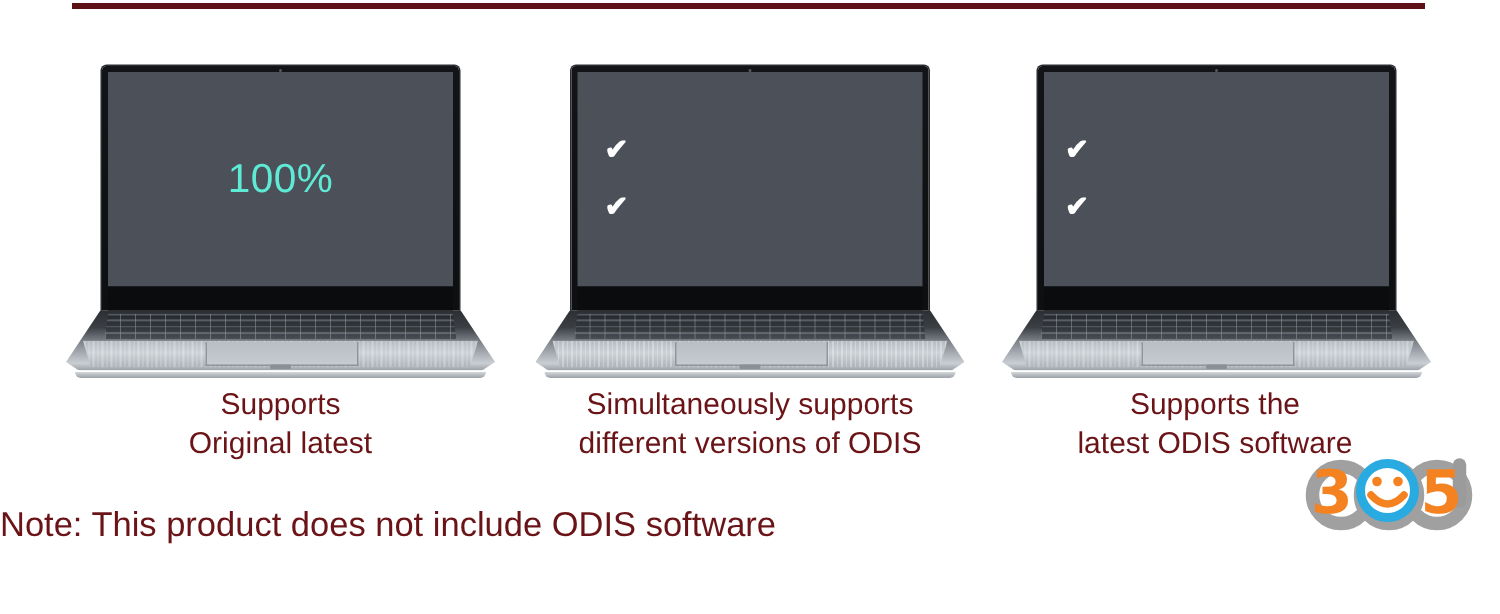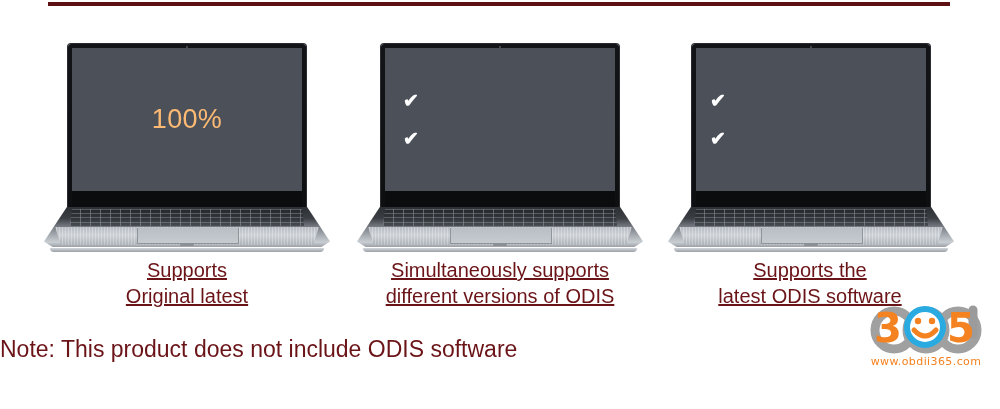--- a/index.html
+++ b/index.html
@@ -84,21 +84,21 @@
     position: absolute;
     left: 4px;
     right: 4px;
     bottom: 0;
     height: 16px;
     background: #0b0c0e;
   }
 
   
   .screen-big {
-    color: #fdba74;
+    color: #5eead4;
     font-size: 27px;
     line-height: 1;
     letter-spacing: .3px;
   }
   .screen-lines {
     width: 100%;
     padding-left: 18px;
     box-sizing: border-box;
   }
   .screen-line {
@@ -206,21 +206,21 @@
     top: 0;
     width: 330px;
     text-align: center;
     color: #6b1418;
     font-size: 20px;
     line-height: 1.28;
   }
   .caption.pos-1 { left: 22px; }
   .caption.pos-2 { left: 335px; }
   .caption.pos-3 { left: 645px; }
-  .caption .ln { display: block; white-space: nowrap; text-decoration: underline; }
+  .caption .ln { display: block; white-space: nowrap; }
 
   
   .note {
     position: absolute;
     left: 0;
     top: 337px;
     width: 916px;
     text-align: left;
     color: #6b1418;
     font-size: 23px;
@@ -364,14 +364,13 @@
       <text x="26" y="42" font-family="DejaVu Sans, sans-serif" font-size="40" font-weight="bold" fill="#f58220" text-anchor="middle">3</text>
 
       <text x="99" y="42" font-family="DejaVu Sans, sans-serif" font-size="40" font-weight="bold" fill="#f58220" text-anchor="middle">5</text>
 
       <circle cx="63" cy="27" r="18" fill="#ffffff" stroke="#29abe2" stroke-width="6"></circle>
       <circle cx="56" cy="21" r="3.2" fill="#f58220"></circle>
       <circle cx="70" cy="21" r="3.2" fill="#f58220"></circle>
       <path d="M52 30 Q63 42 74 30" fill="none" stroke="#f58220" stroke-width="5" stroke-linecap="round"></path>
     </svg>
   </div>
-  <div class="logo-url">www.obdii365.com</div>
 </div>
 
 </body></html>

